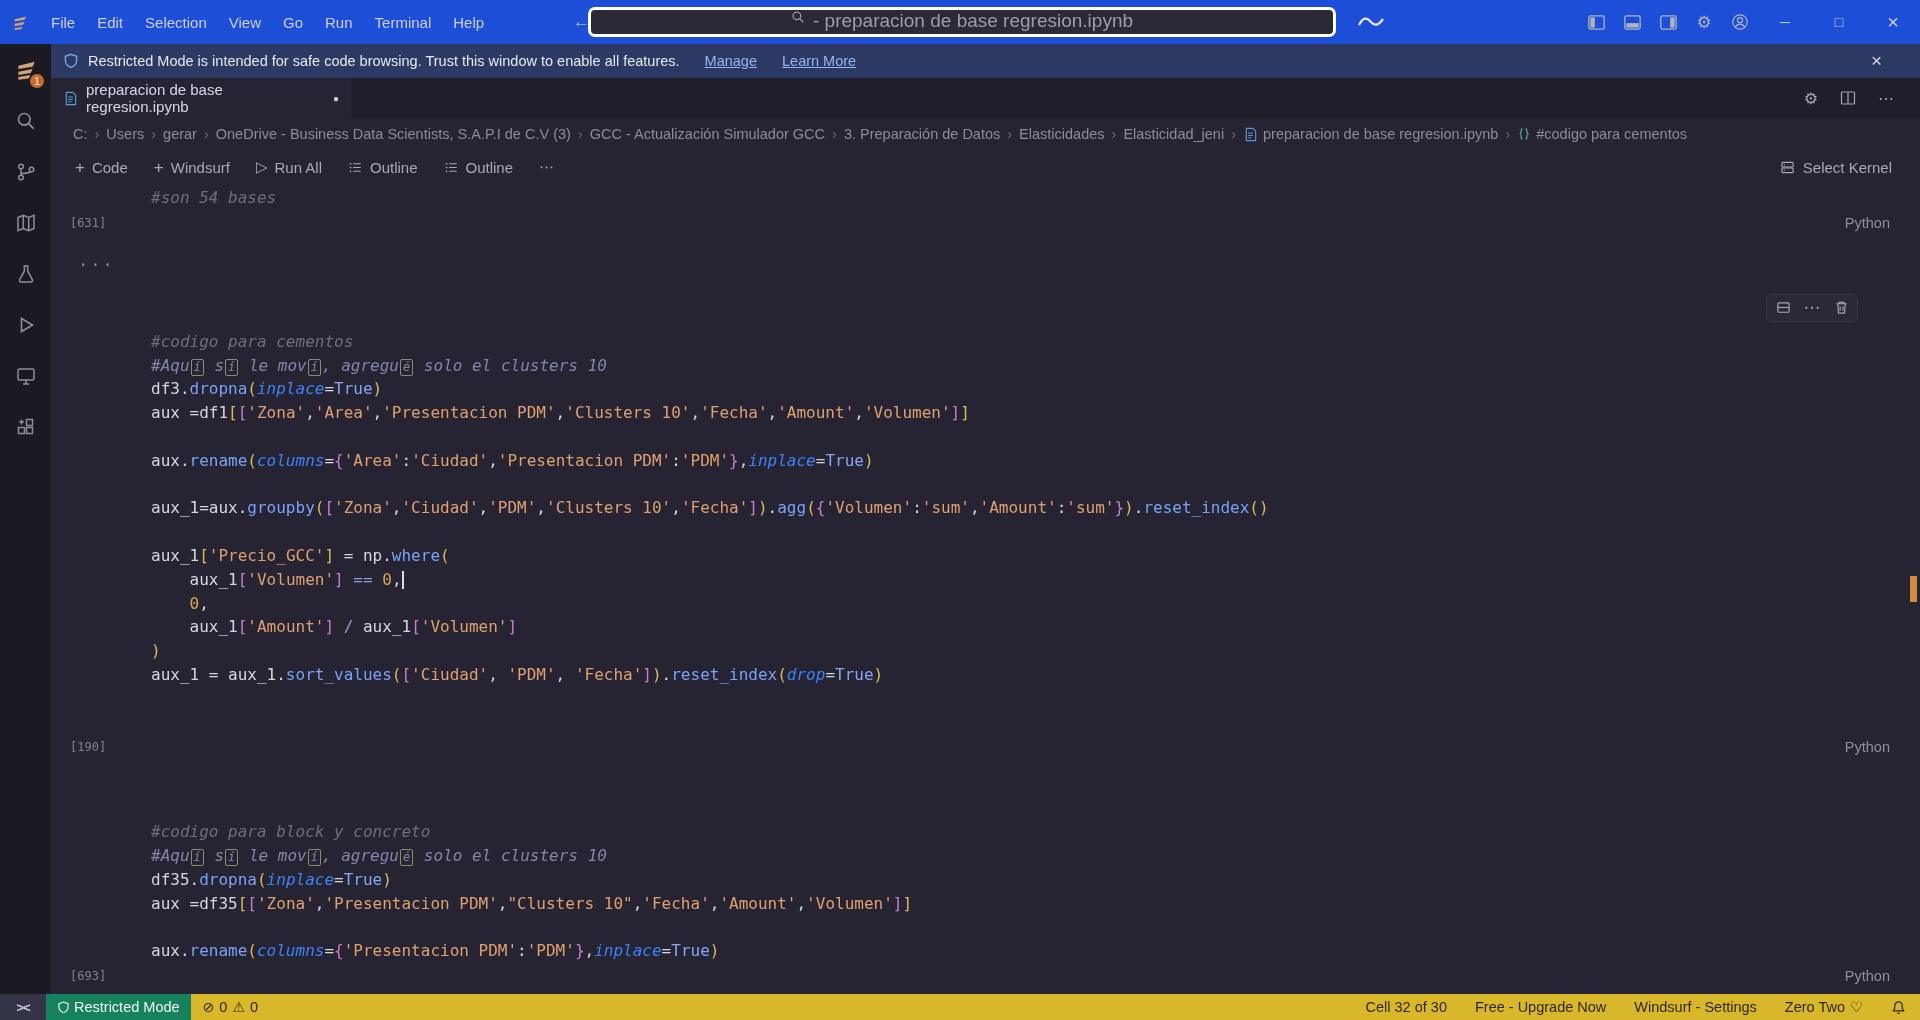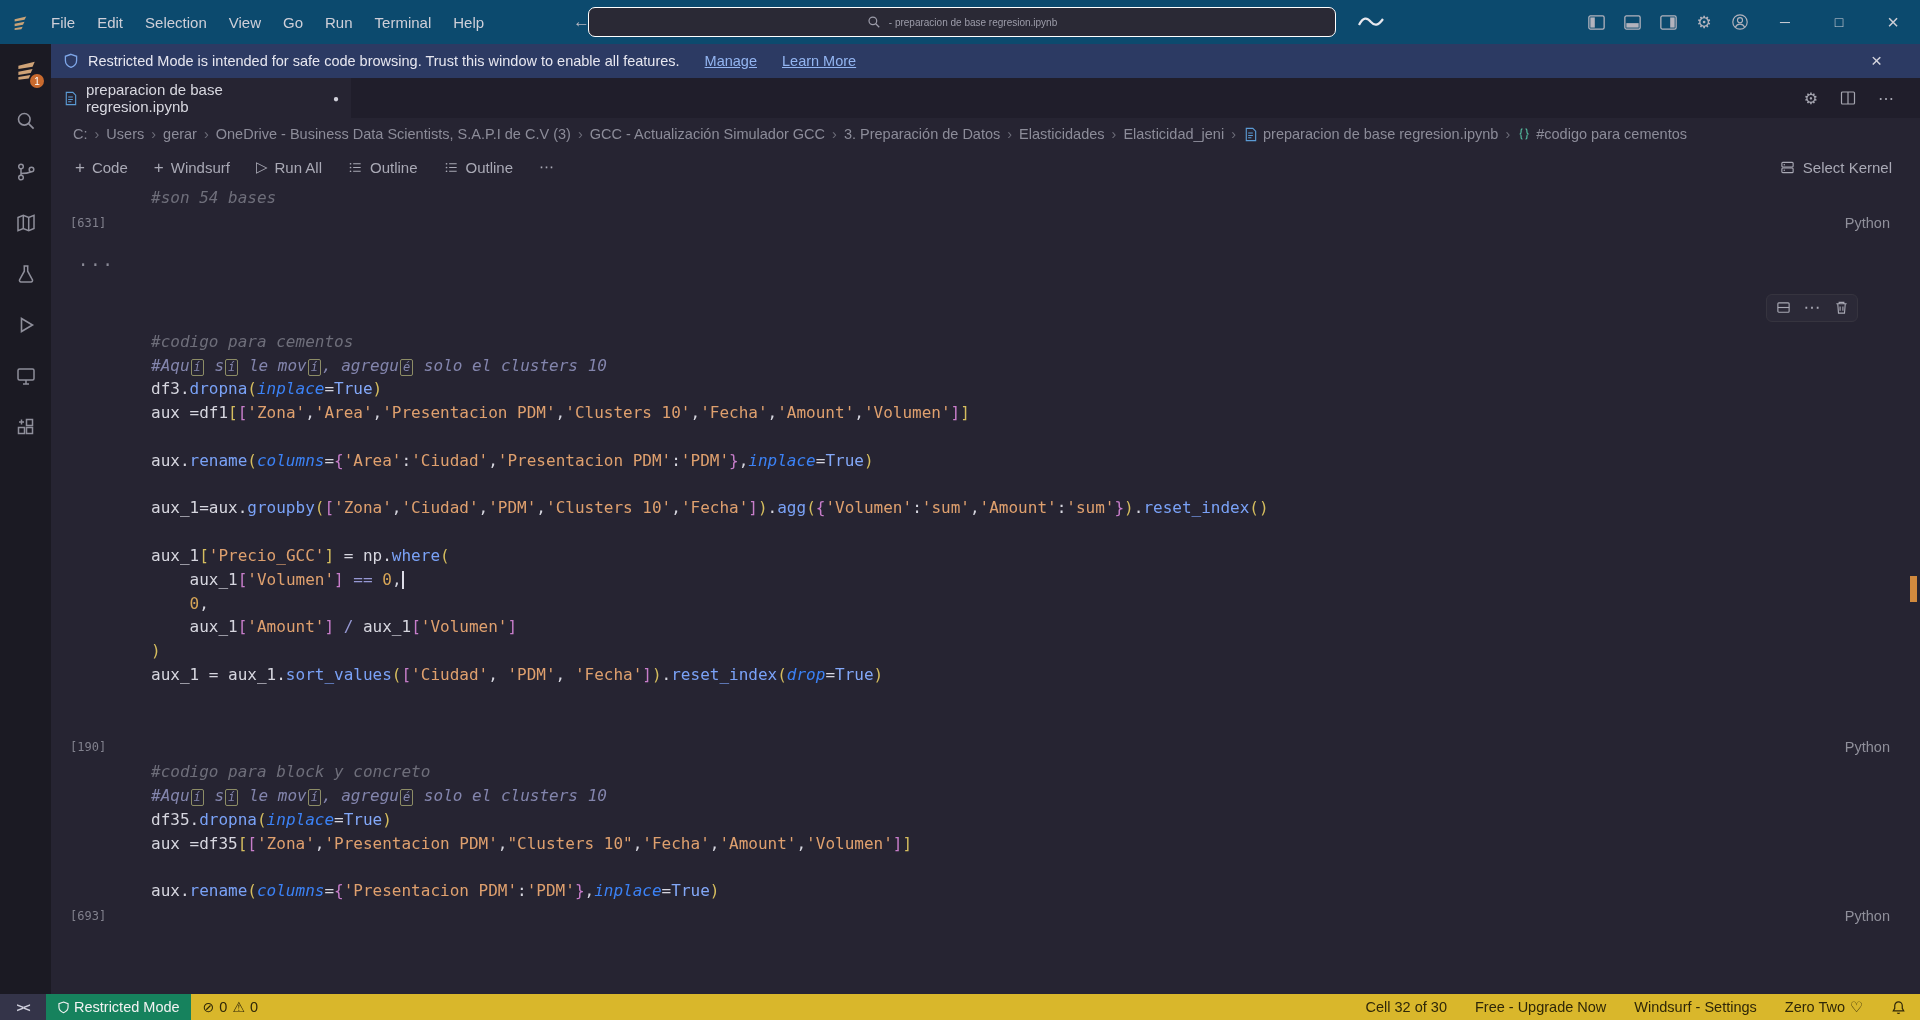--- a/index.html
+++ b/index.html
@@ -1,26 +1,26 @@
 <!DOCTYPE html>
 <html><head>
 <meta charset="utf-8">
 <style>
   *{box-sizing:border-box;margin:0;padding:0;}
   html,body{width:1920px;height:1020px;overflow:hidden;}
   body{background:#262432;font-family:"Liberation Sans",sans-serif;position:relative;color:#d6d6df;}
   svg{display:block;}
 
   
-  .titlebar{position:absolute;top:0;left:0;right:0;height:44px;background:#0c4a6e;display:flex;align-items:center;font-size:15px;color:#cfcfd8;z-index:30;}
+  .titlebar{position:absolute;top:0;left:0;right:0;height:44px;background:#1d4ed8;display:flex;align-items:center;font-size:15px;color:#cfcfd8;z-index:30;}
   .app-logo{width:40px;display:flex;justify-content:center;align-items:center;}
   .menus{display:flex;align-items:center;}
   .menu-item{padding:0 11px;cursor:default;}
   .nav-arrows{display:flex;gap:22px;margin-left:78px;color:#b7b7c2;font-size:17px;}
-  .search-box{position:absolute;left:588px;top:7px;width:748px;height:30px;background:#2a2935;border:1px solid #ffffff;border-radius:7px;display:flex;align-items:center;justify-content:center;gap:8px;color:#9d9daa;font-size:10px;}
+  .search-box{position:absolute;left:588px;top:7px;width:748px;height:30px;background:#2a2935;border:3px solid #ffffff;border-radius:7px;display:flex;justify-content:center;gap:8px;color:#9d9daa;font-size:19px;}
   .ws-wordmark{position:absolute;left:1356px;top:12px;color:#e8e8ee;}
   .tb-right{position:absolute;right:0;top:0;height:44px;display:flex;align-items:center;}
   .tb-icon{width:36px;height:44px;display:flex;align-items:center;justify-content:center;color:#b3b3bd;font-size:17px;}
   .win-btn{width:54px;height:44px;display:flex;align-items:center;justify-content:center;color:#cfcfd6;font-size:14px;}
   .win-btn.close-glyph{font-size:20px;}
 
   
   .banner{position:absolute;top:44px;left:51px;right:0;height:34px;background:#2c3a63;display:flex;align-items:center;padding-left:12px;gap:9px;font-size:14.5px;color:#e7e7f0;z-index:20;}
   .banner-link{color:#93b5f1;text-decoration:underline;margin-left:16px;cursor:pointer;}
   .banner-close{position:absolute;right:38px;font-size:19px;color:#d5d5de;cursor:pointer;}
@@ -46,21 +46,21 @@
   .nbt-btn{display:flex;align-items:center;gap:7px;padding:4px 10px;border-radius:5px;background:none;border:none;color:inherit;font:inherit;cursor:pointer;}
   .plus{font-size:17px;line-height:1;}
   .runglyph{font-size:15px;}
   .kernel{margin-left:auto;margin-right:28px;display:flex;align-items:center;gap:8px;cursor:pointer;}
 
   
   .content{position:absolute;top:184px;left:51px;right:0;bottom:26px;background:#262432;overflow:hidden;}
   .cell{position:relative;}
   .cell-0{margin-top:2px;}
   .cell-1{margin-top:22px;}
-  .cell-2{}
+  .cell-2{margin-top:60px;}
   .code{margin-left:100px;margin-top:8px;}
   .cell-0 .code{margin-top:0;}
   .cell-2 .code{margin-top:0;}
   .line{height:23.8px;line-height:23.8px;font-family:"DejaVu Sans Mono",monospace;font-size:16px;white-space:pre;}
   .cell-footer{display:flex;justify-content:space-between;align-items:center;height:26px;padding-left:19px;padding-right:30px;}
   .exec{font-family:"DejaVu Sans Mono",monospace;font-size:12px;color:#81818d;}
   .lang{font-size:14.5px;color:#8f8f9a;cursor:pointer;}
   .collapsed{margin:14px 0 0 27px;color:#8a8a96;font-size:17px;letter-spacing:2px;height:22px;font-family:"DejaVu Sans Mono",monospace;}
   .cell-toolbar{display:flex;justify-content:flex-end;gap:5px;margin-right:62px;height:28px;align-items:center;}
   .ct-panel{display:flex;gap:5px;background:#2b2937;border:1px solid #36343f;border-radius:6px;padding:2px 4px;}

